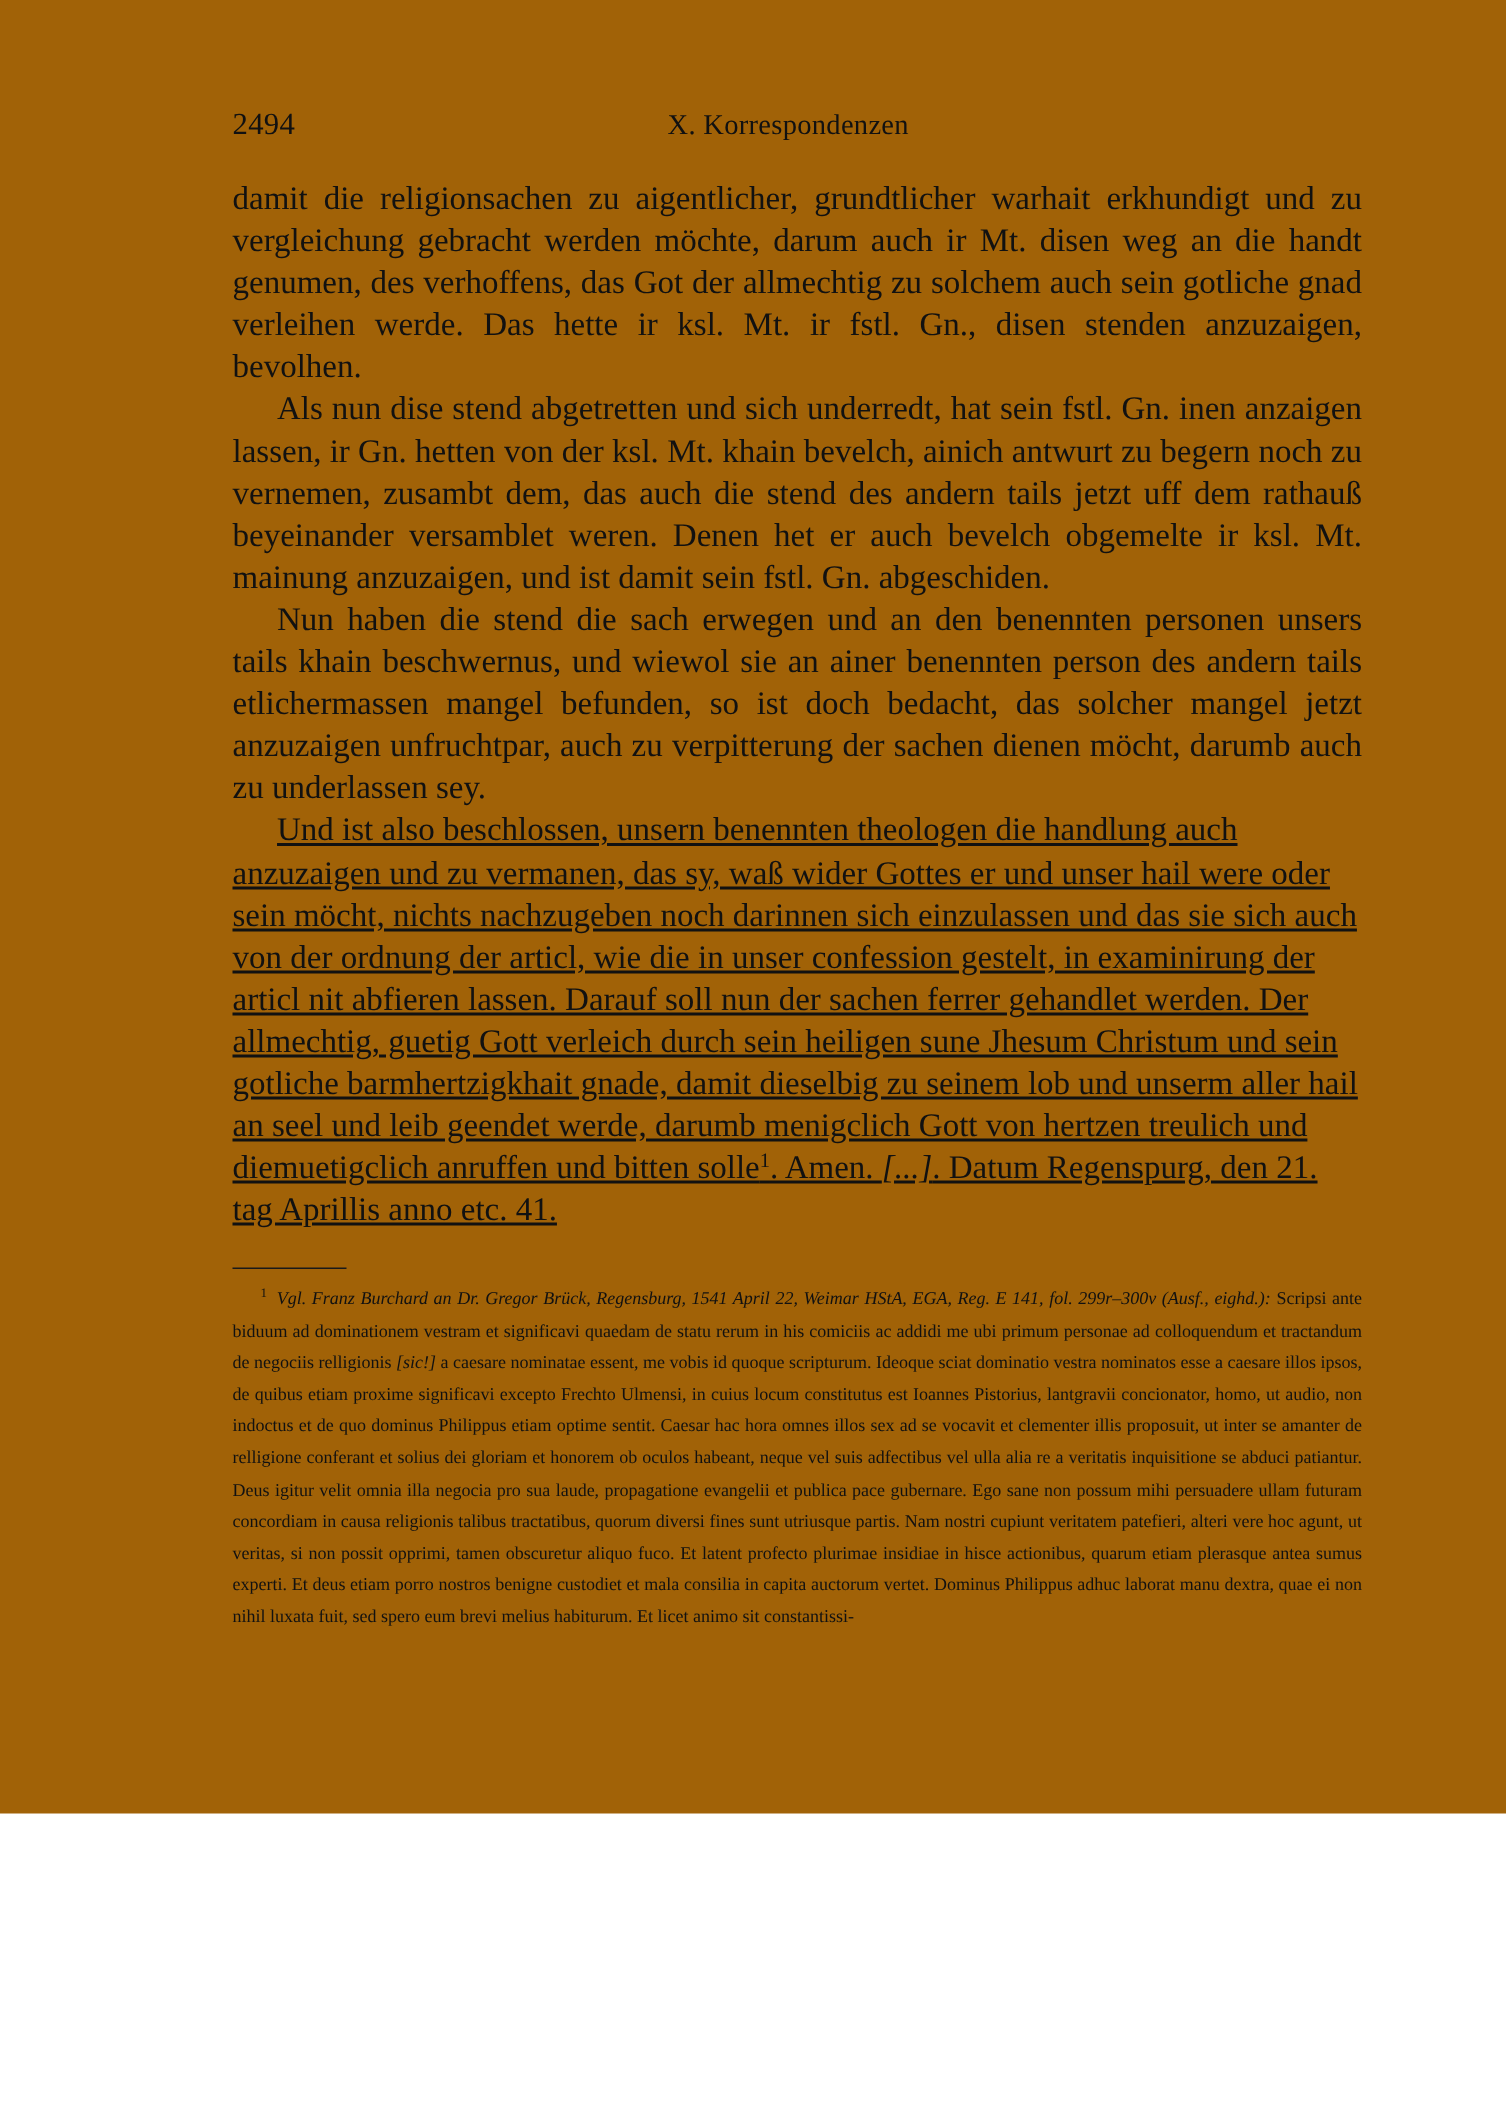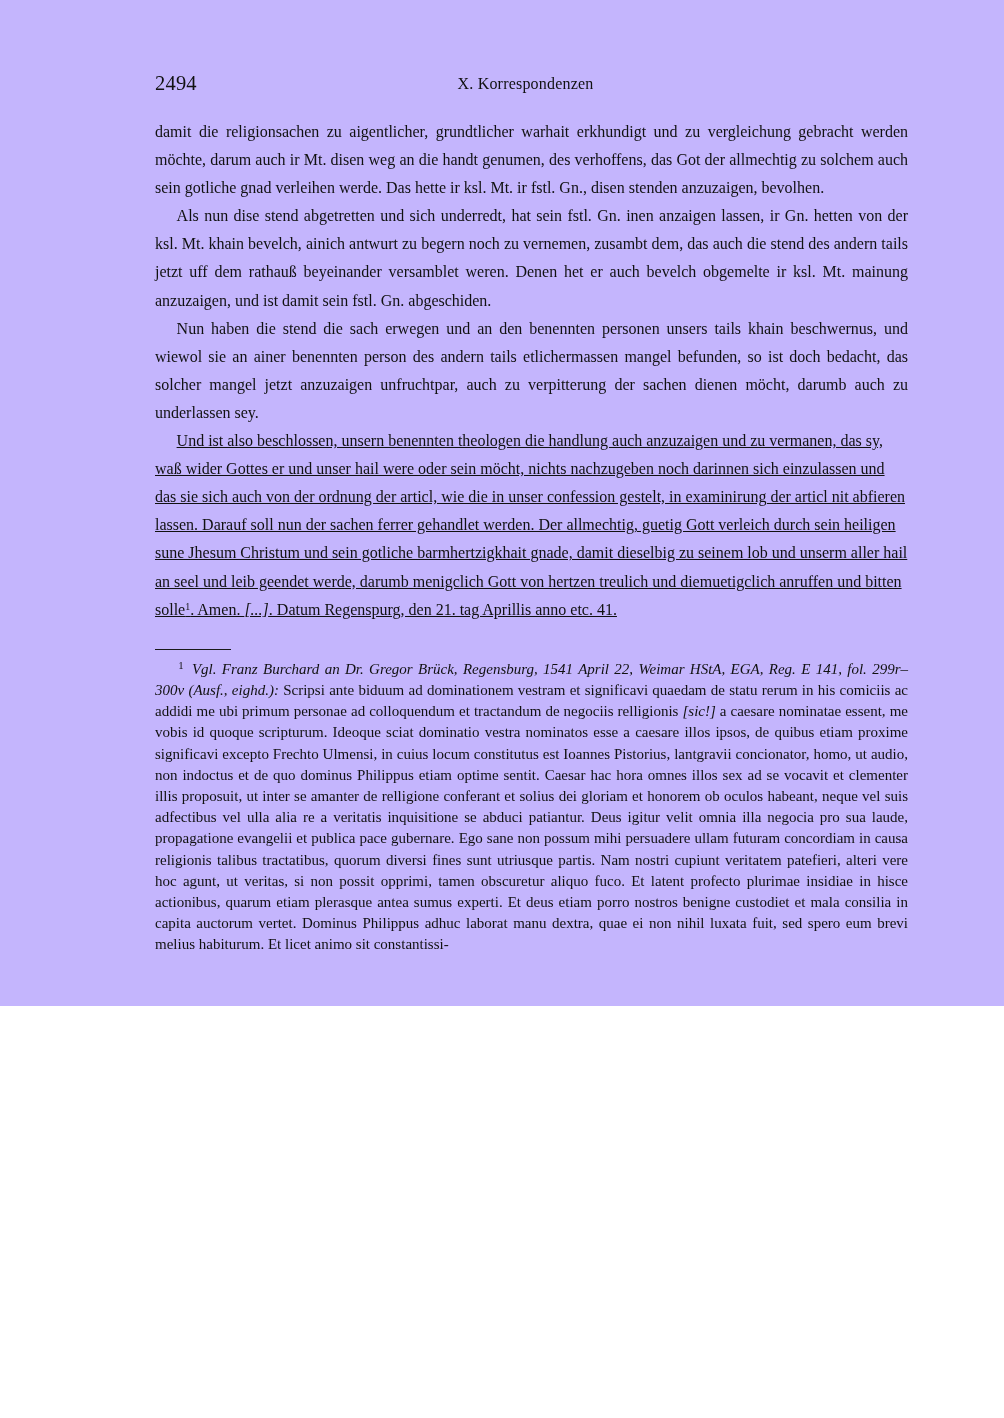--- a/index.html
+++ b/index.html
@@ -11,22 +11,22 @@
   body {
     width: 1004px;
     height: 1418px;
     font-family: "Liberation Serif", "DejaVu Serif", serif;
     color: #111111;
     -webkit-font-smoothing: antialiased;
   }
   .page {
     position: relative;
     width: 1004px;
-    height: 1006px;
-    background: #c4b5fd;
+    height: 1209px;
+    background: #a16207;
     box-sizing: border-box;
   }
   .content {
     position: absolute;
     left: 155px;
     top: 70px;
     width: 753px;
   }
 
   
@@ -41,29 +41,29 @@
     left: 0;
     top: 0;
     letter-spacing: 0.2px;
   }
   .head-title {
     position: absolute;
     left: 0;
     right: 0;
     top: 1px;
     text-align: center;
-    font-size: 16px;
+    font-size: 19px;
     letter-spacing: 0.2px;
     transform: translateX(-6px);
   }
 
   
   .body-text {
     margin-top: 8px;
-    font-size: 16px;
+    font-size: 22px;
     line-height: 28.1px;
     text-align: justify;
     text-justify: inter-word;
     hyphens: none;
   }
   .body-text p {
     margin: 0;
     text-indent: 0;
   }
   .body-text p.indented {
@@ -86,21 +86,21 @@
     margin-top: 25px;
   }
   .fn-rule {
     width: 76px;
     height: 0;
     border: 0;
     border-top: 1.1px solid #1a1a1a;
     margin: 0 0 9px 0;
   }
   .footnote {
-    font-size: 15px;
+    font-size: 12px;
     line-height: 21.2px;
     text-align: justify;
     text-justify: inter-word;
     text-indent: 1.55em;
     hyphens: none;
   }
   .footnote .fn-num {
     font-size: 0.72em;
     vertical-align: 0.48em;
     line-height: 0;

